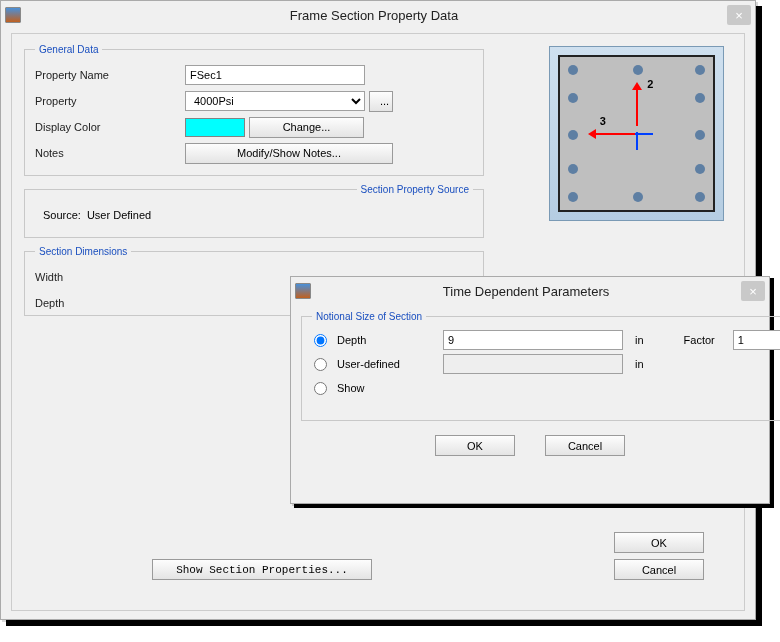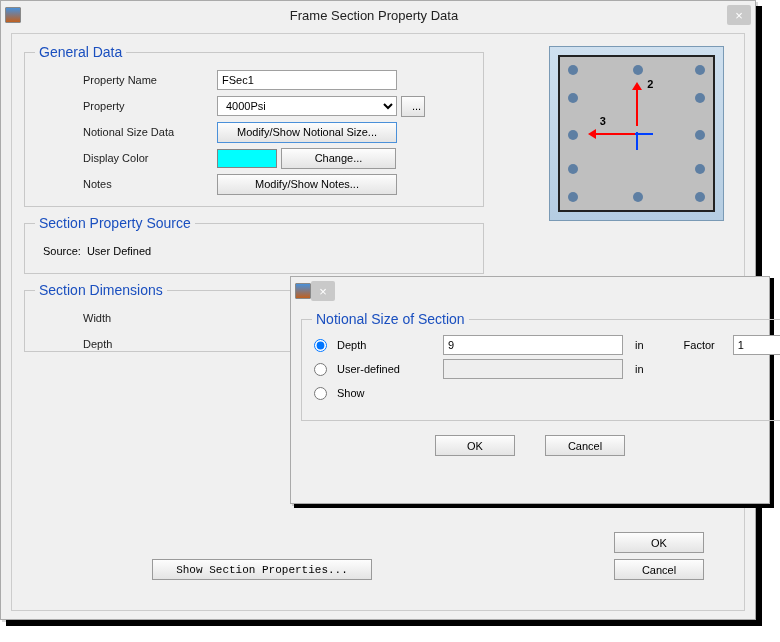--- a/index.html
+++ b/index.html
@@ -13,23 +13,23 @@
   .main-dialog { top:0; left:0; width:756px; height:620px; }
   .sub-dialog  { top:276px; left:290px; width:480px; height:228px; }
 
   .titlebar { display:flex; align-items:center; height:28px; padding:1px 4px; }
   .titlebar .title { flex:1; text-align:center; font-size:13px; color:#222; }
   .titlebar .icon { width:16px; height:16px; background:linear-gradient(#4a90d9,#c06020); border:1px solid #888; border-radius:1px;}
   .titlebar .close { width:24px; height:20px; background:#c9c9c9; color:#fff; display:flex; align-items:center; justify-content:center; font-size:13px; border-radius:2px;}
 
   .body { position:absolute; top:32px; bottom:8px; left:10px; right:10px; border:1px solid #ccc; background:#f0f0f0; padding:6px 12px;}
   fieldset { border:1px solid #c8c8c8; margin:4px 0 8px 0; padding:6px 10px 8px 10px; position:relative;}
-  legend { color:#1a4fbf; padding:0 4px; font-size:14px;}
+  legend { color:#1a4fbf; padding:0 4px; font-size:10px;}
   .row { display:flex; align-items:center; height:24px; margin:2px 0;}
-  .row label { width:134px; color:#222;margin-left:48px;}
+  .row label { width:150px; color:#222;}
   input[type=text], select {
     height:20px; border:1px solid #a0a0a0; background:#fff; padding:0 4px; font-size:11px;
   }
   input[type=text]{ width:180px;}
   select{ width:180px;}
   button.btn { height:21px; border:1px solid #9a9a9a; background:linear-gradient(#fdfdfd,#e4e4e4); padding:0 10px; font-size:11px; cursor:default;}
   .color-swatch { width:60px; height:19px; background:#00ffff; border:1px solid #838383; display:inline-block;}
   .ellipsis { width:24px; height:21px; padding:0;}
 
   
@@ -41,21 +41,21 @@
   .arrow2{left:50%; top:20%; width:2px; height:38px; background:red; transform:translateX(-1px);}
   .arrow2::before{content:""; position:absolute; top:-6px; left:-4px; border-left:5px solid transparent;border-right:5px solid transparent;border-bottom:8px solid red;}
   .arrow3{top:50%; left:22%; height:2px; width:42px; background:red; transform:translateY(-1px);}
   .arrow3::before{content:""; position:absolute; left:-6px; top:-4px; border-top:5px solid transparent;border-bottom:5px solid transparent;border-right:8px solid red;}
   .cross-h{position:absolute; top:50%; left:50%; width:18px; height:2px; background:#0040ff; transform:translate(-2px,-1px);}
   .cross-v{position:absolute; top:50%; left:50%; width:2px; height:18px; background:#0040ff; transform:translate(-1px,-2px);}
   .axnum{position:absolute; font-weight:bold; font-size:11px; color:#000;}
 
   fieldset.general{width:460px;}
   fieldset.shape{width:460px;}
-  fieldset.source{width:460px;}
+  fieldset.source{width:460px;text-align:right;}
   fieldset.dims{width:460px; height:70px;}
   .okcancel{position:absolute; right:40px; bottom:30px; display:flex; flex-direction:column; gap:6px;}
   .okcancel button{width:90px;}
 
   
   .sub-body{position:absolute; top:30px; left:10px; right:10px; bottom:10px;}
   .sub-body fieldset{height:110px;}
   .radio-row{display:flex; align-items:center; height:24px; gap:6px;}
   .radio-row input[type=radio]{margin:0 4px 0 2px;}
   .sub-okcancel{display:flex; gap:30px; justify-content:center; margin-top:14px;}
@@ -83,32 +83,28 @@
       </div>
       <div class="row">
         <label>Property</label>
         <select>
           <option>4000Psi</option>
         </select>
         <span style="width:4px"></span>
         <button class="btn ellipsis">...</button>
       </div>
       <div class="row">
-        <label>Notional Size Data</label>
-        <button class="btn" style="width:180px; border-color:#4a90d9;">Modify/Show Notional Size...</button>
-      </div>
-      <div class="row">
         <label>Display Color</label>
         <span class="color-swatch"></span>
         <span style="width:4px"></span>
         <button class="btn" style="width:115px">Change...</button>
       </div>
       <div class="row">
         <label>Notes</label>
-        <button class="btn" style="width:180px">Modify/Show Notes...</button>
+        <button class="btn" style="width:208px">Modify/Show Notes...</button>
       </div>
     </fieldset>
 
 
     <fieldset class="source">
       <legend>Section Property Source</legend>
       <div class="row">
         <span style="width:8px"></span>
         <span>Source:</span>
         <span style="width:6px"></span>
@@ -156,20 +152,21 @@
       <button class="btn">Cancel</button>
     </div>
   </div>
 </div>
 
 <div class="shadow-stack sub-shadow"></div>
 
 <div class="dialog sub-dialog">
   <div class="titlebar">
     <span class="icon"></span>
+    <span class="title">Time Dependent Parameters</span>
     <span class="close">×</span>
   </div>
   <div class="sub-body">
     <fieldset>
       <legend>Notional Size of Section</legend>
       <div class="radio-row">
         <input type="radio" name="ns" checked="" style="">
         <span style="width:100px">Depth</span>
         <input type="text" class="small-input" value="9" style="">
         <span class="unit">in</span>

